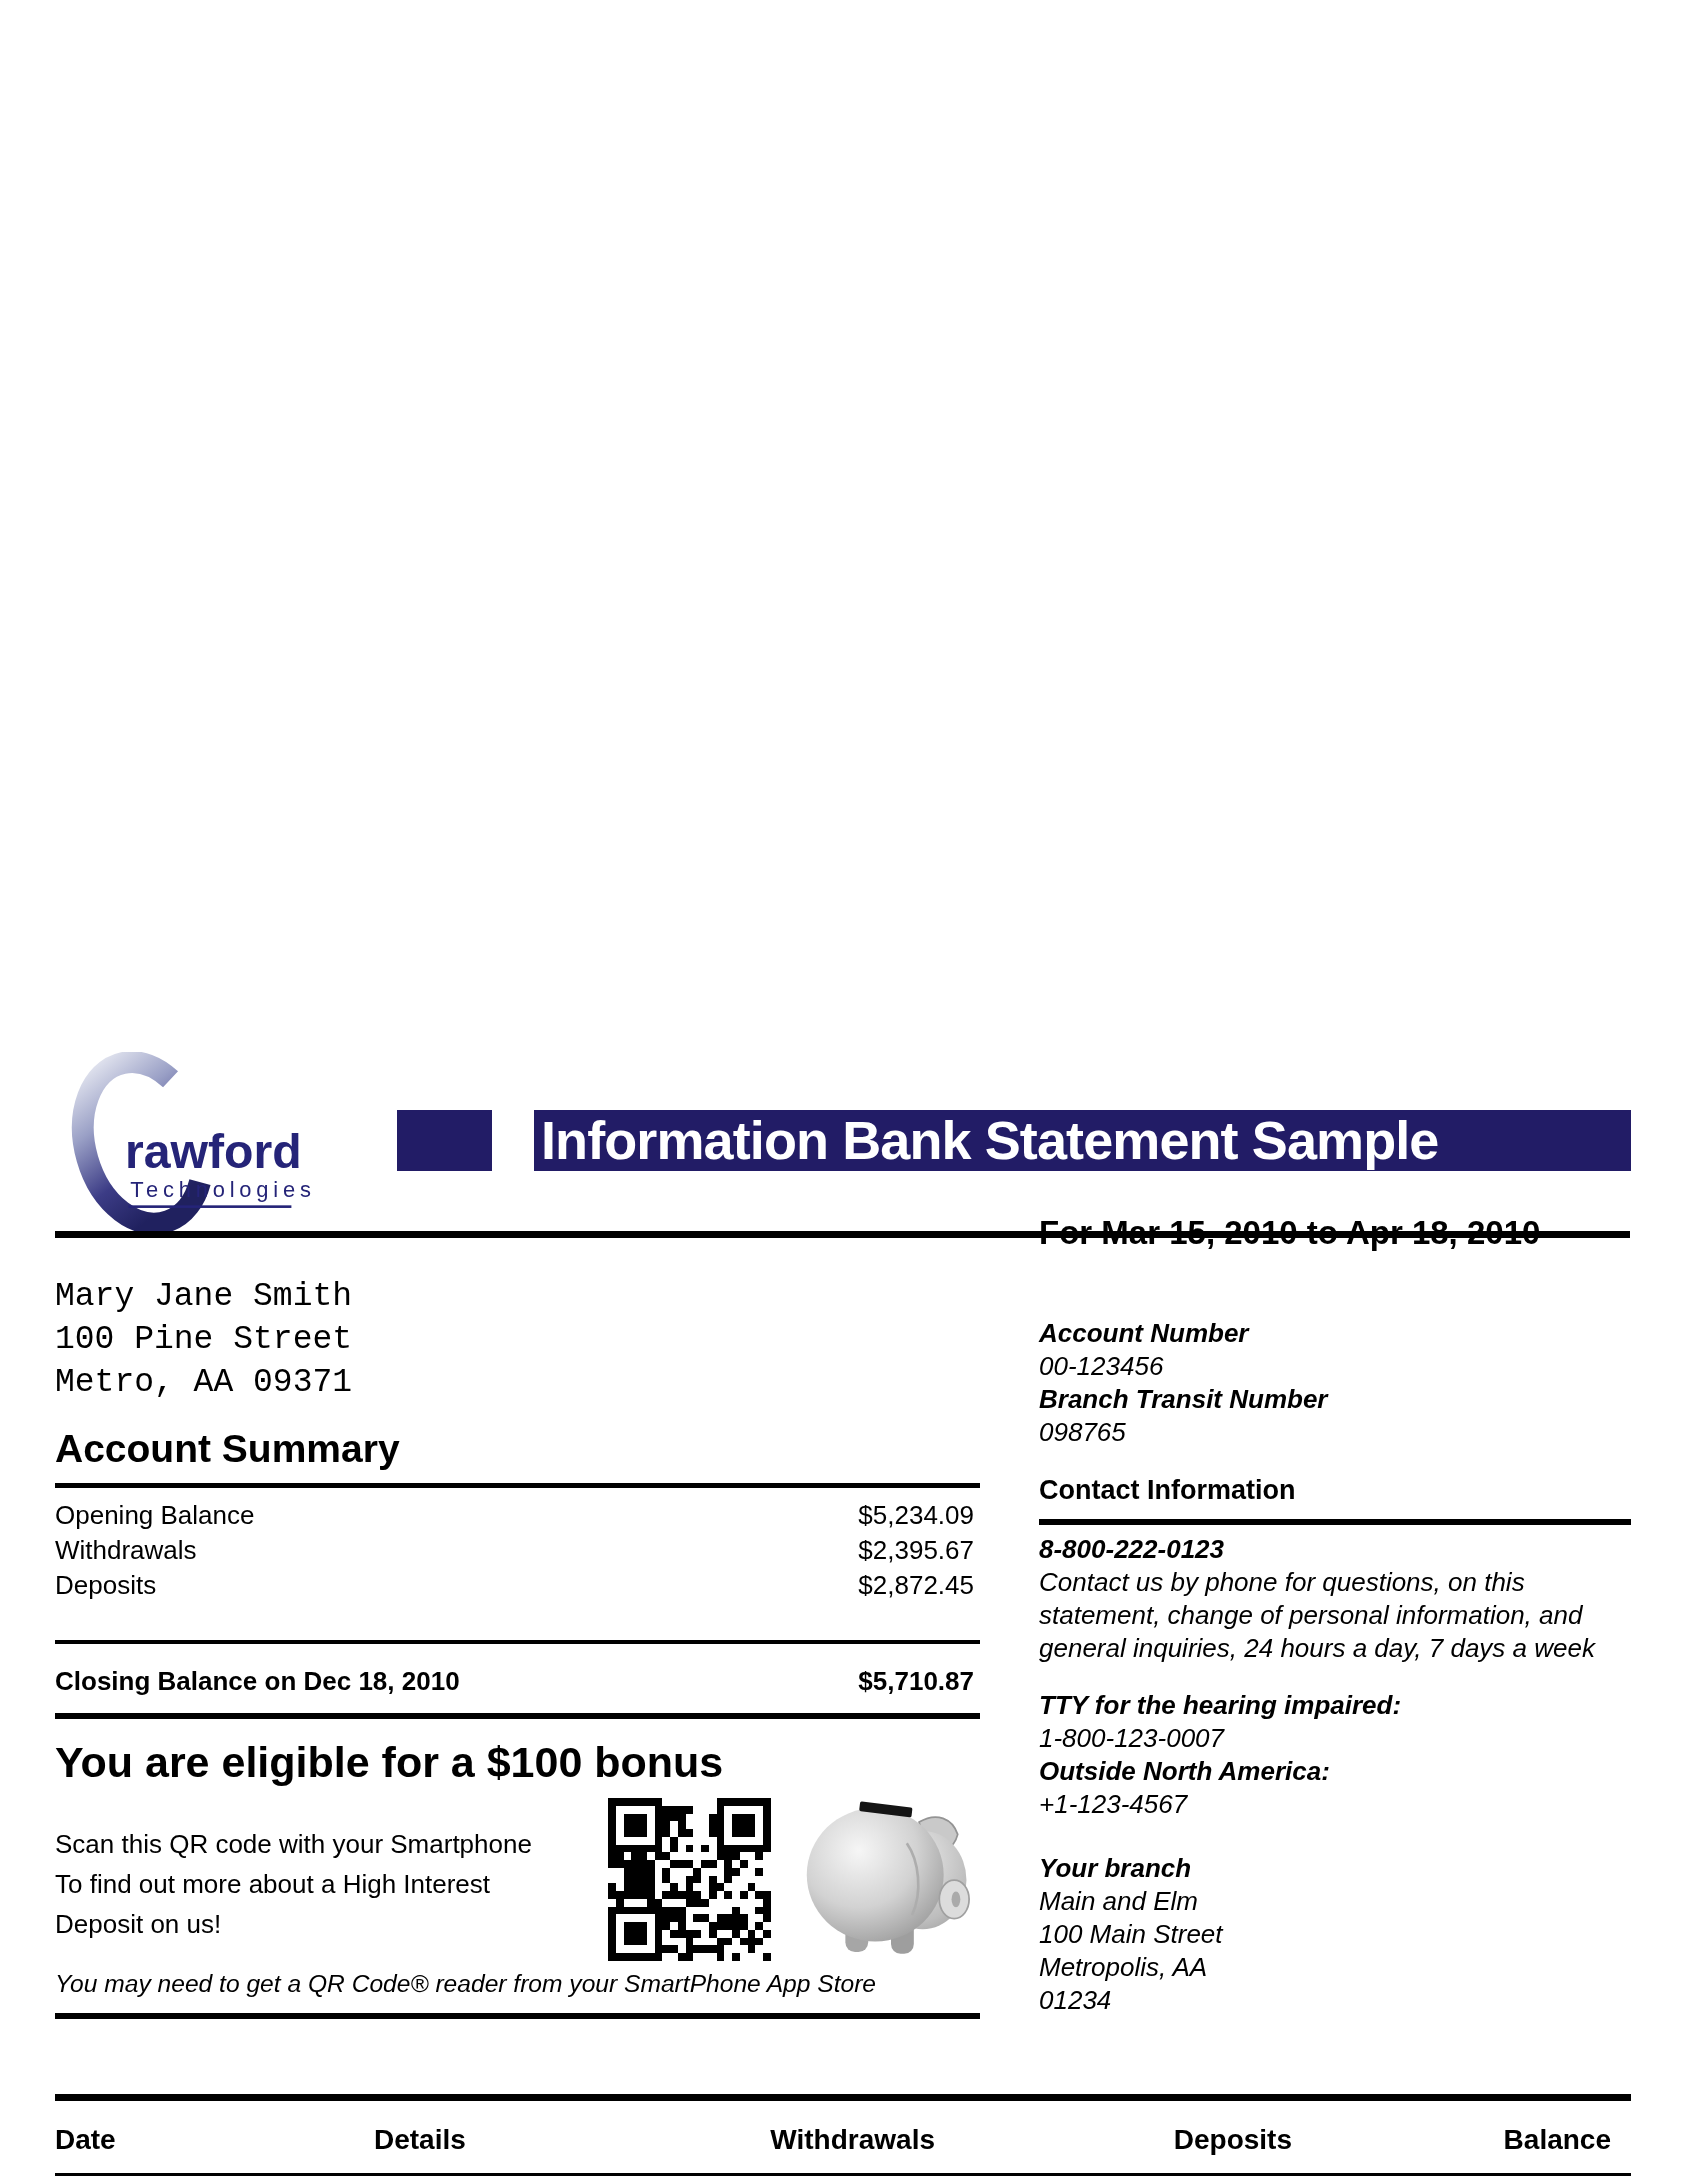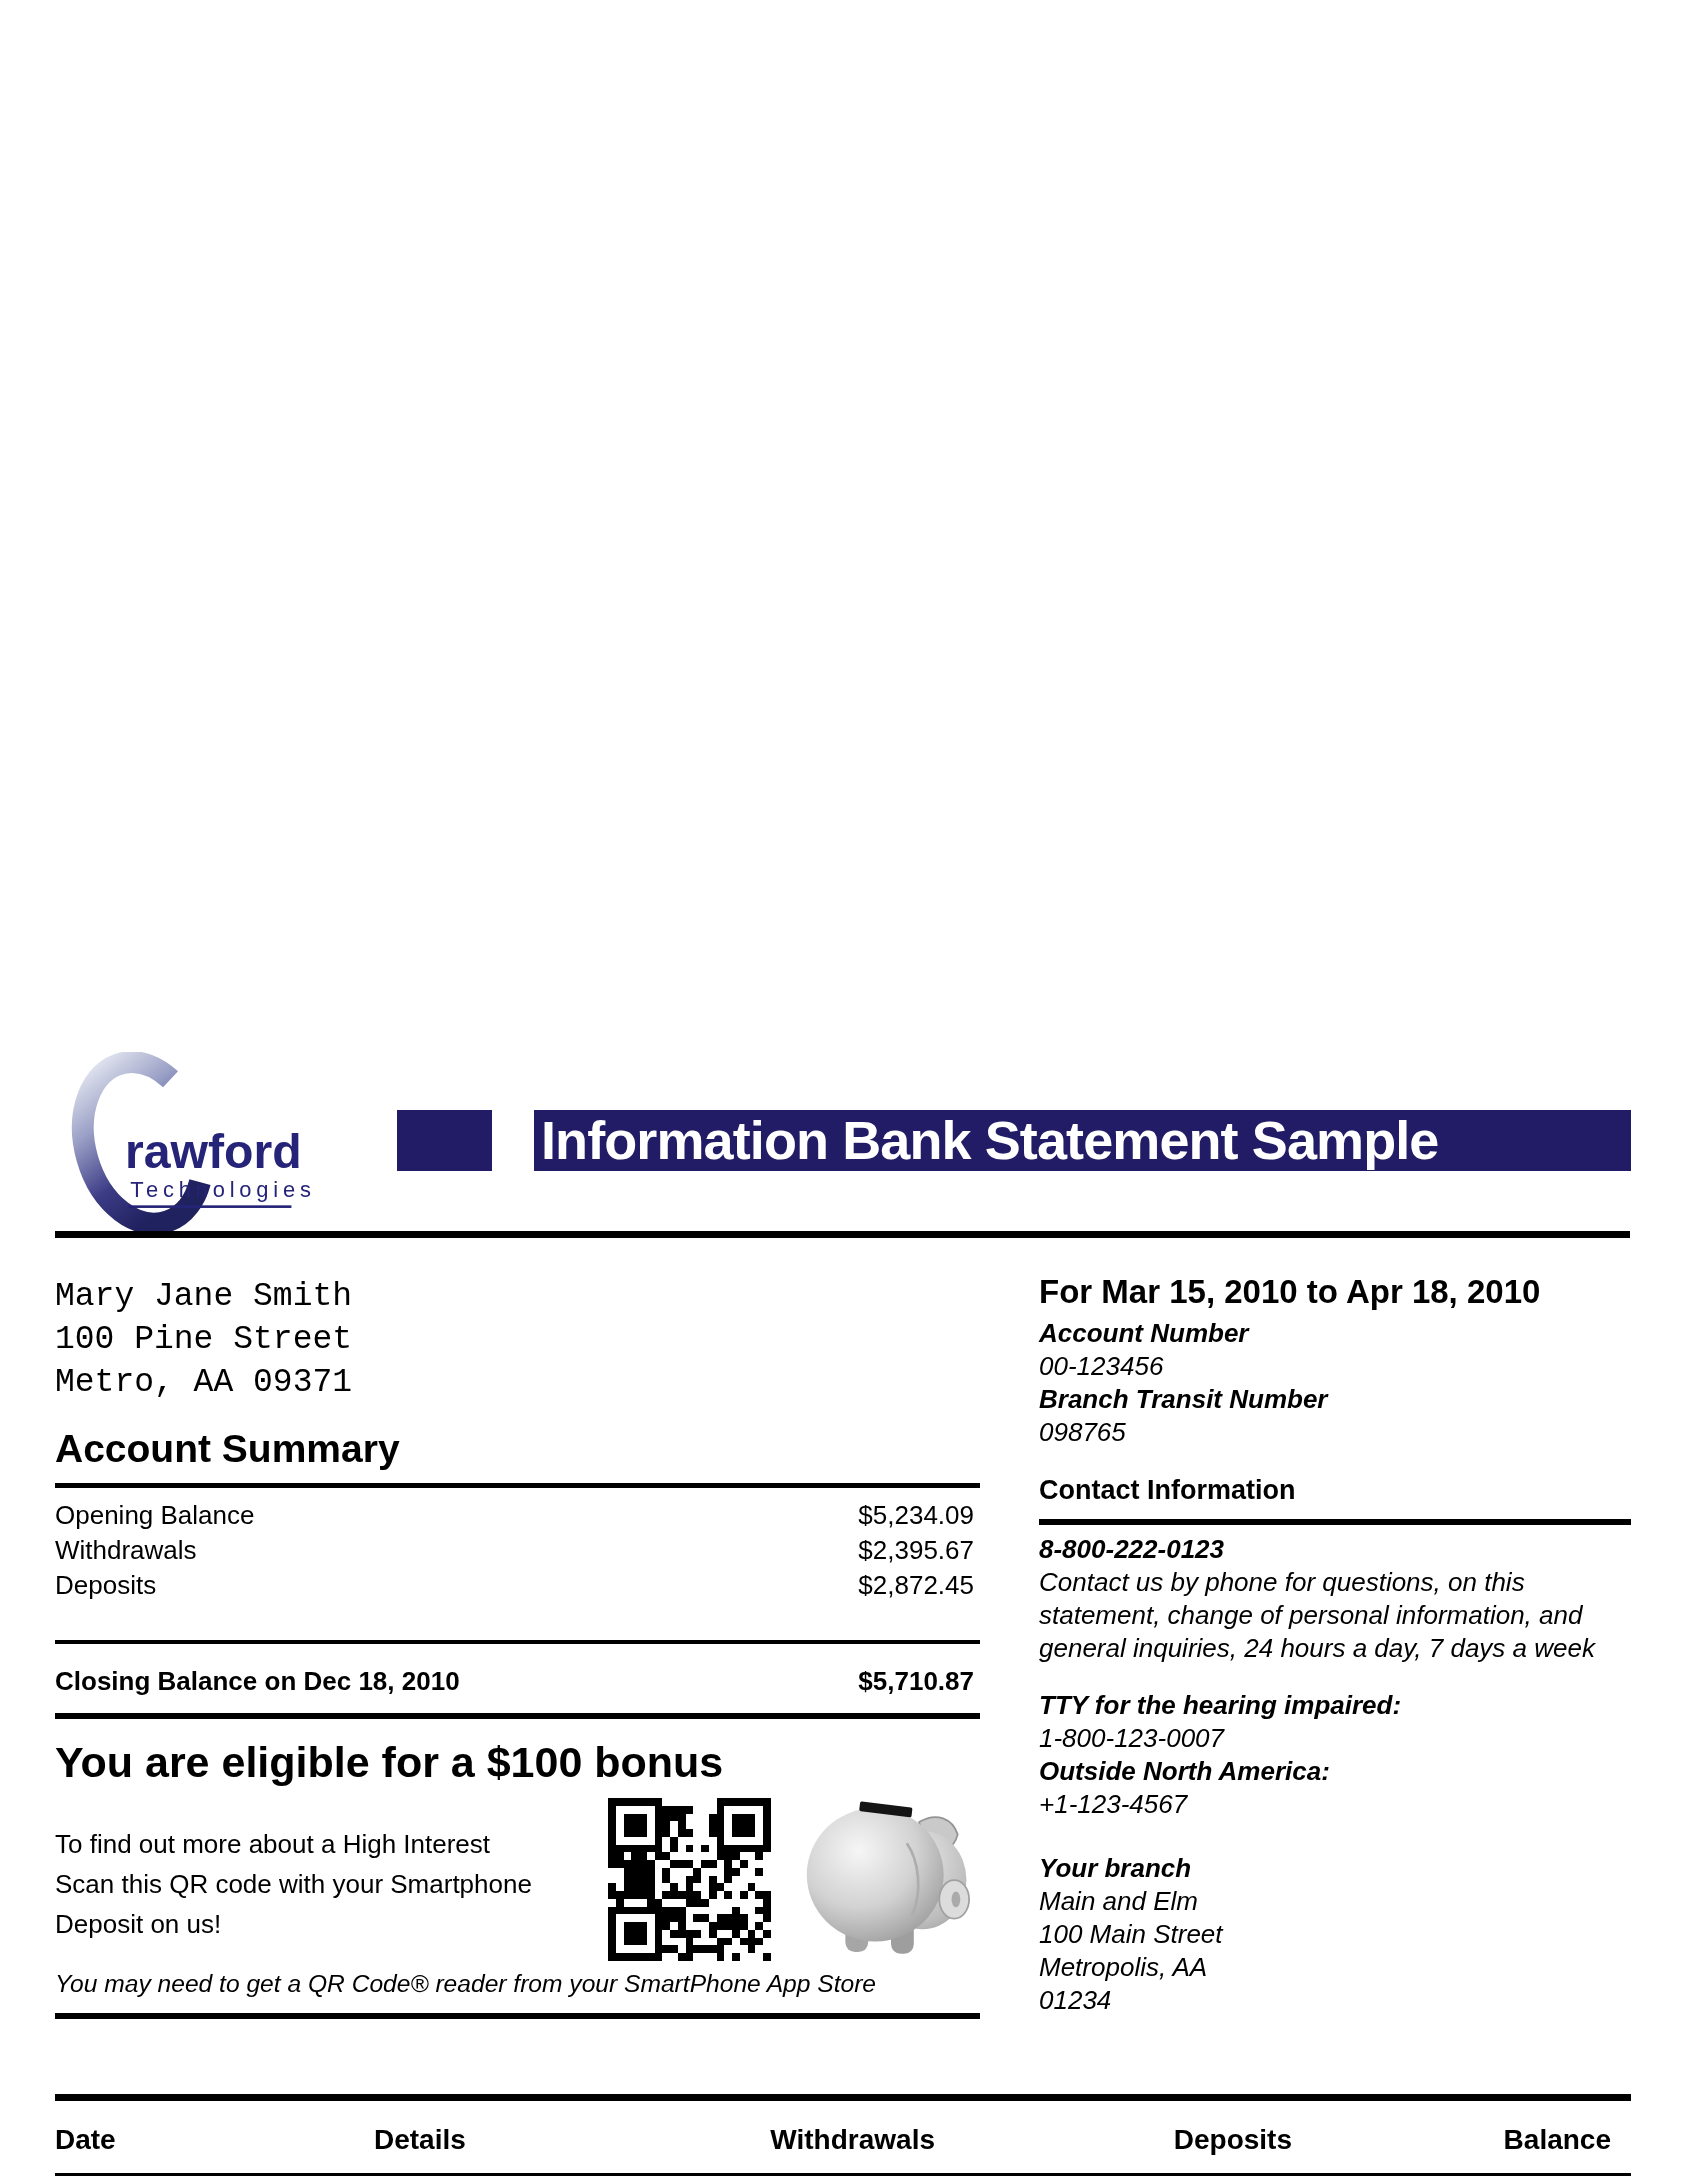--- a/index.html
+++ b/index.html
@@ -20,21 +20,21 @@
 
   
   .address{
     position:absolute;left:55px;top:1275px;
     font-family:"Liberation Mono","DejaVu Sans Mono",monospace;
     font-size:33px;line-height:43px;white-space:nowrap;
   }
 
   
   .rc{position:absolute;left:1039px;width:597px;white-space:nowrap;}
-  .period-title{top:1273px;font-size:33px;font-weight:bold;}
+  .period-title{top:1214px;font-size:33px;font-weight:bold;}
   .rc-line{font-size:26px;line-height:33px;font-style:italic;}
   .b{font-weight:bold;}
   .acct-block{top:1317px;}
   .contact-heading{top:1475px;font-size:27px;font-weight:bold;}
   .phone-block{top:1533px;}
   .tty-block{top:1689px;}
   .branch-block{top:1852px;}
 
   
   .as-heading{position:absolute;left:55px;top:1427px;font-size:39px;font-weight:bold;white-space:nowrap;}
@@ -147,22 +147,22 @@
   </div>
   <div class="rule" style="left:55px;top:1640px;width:925px;height:3.5px;"></div>
   <div class="closing-row">
     <span>Closing Balance on Dec 18, 2010</span>
     <span>$5,710.87</span>
   </div>
   <div class="rule" style="left:55px;top:1713px;width:925px;height:6.1px;"></div>
 
   <div class="bonus-heading">You are eligible for a $100 bonus</div>
   <div class="bonus-text">
+    <div>Scan this QR code with your Smartphone</div>
     <div>To find out more about a High Interest</div>
-    <div>Scan this QR code with your Smartphone</div>
     <div>Deposit on us!</div>
   </div>
 
   <div class="qr">
       <i style="grid-row:1;grid-column:1"></i>
       <i style="grid-row:1;grid-column:2"></i>
       <i style="grid-row:1;grid-column:3"></i>
       <i style="grid-row:1;grid-column:4"></i>
       <i style="grid-row:1;grid-column:5"></i>
       <i style="grid-row:1;grid-column:6"></i>

